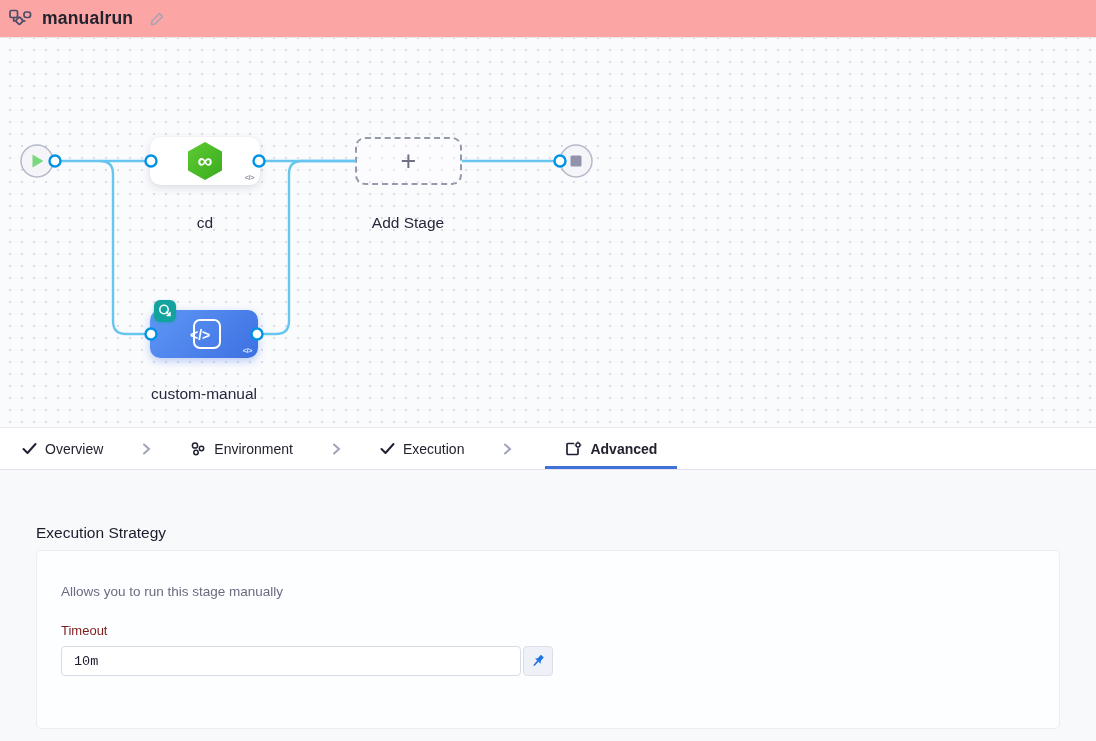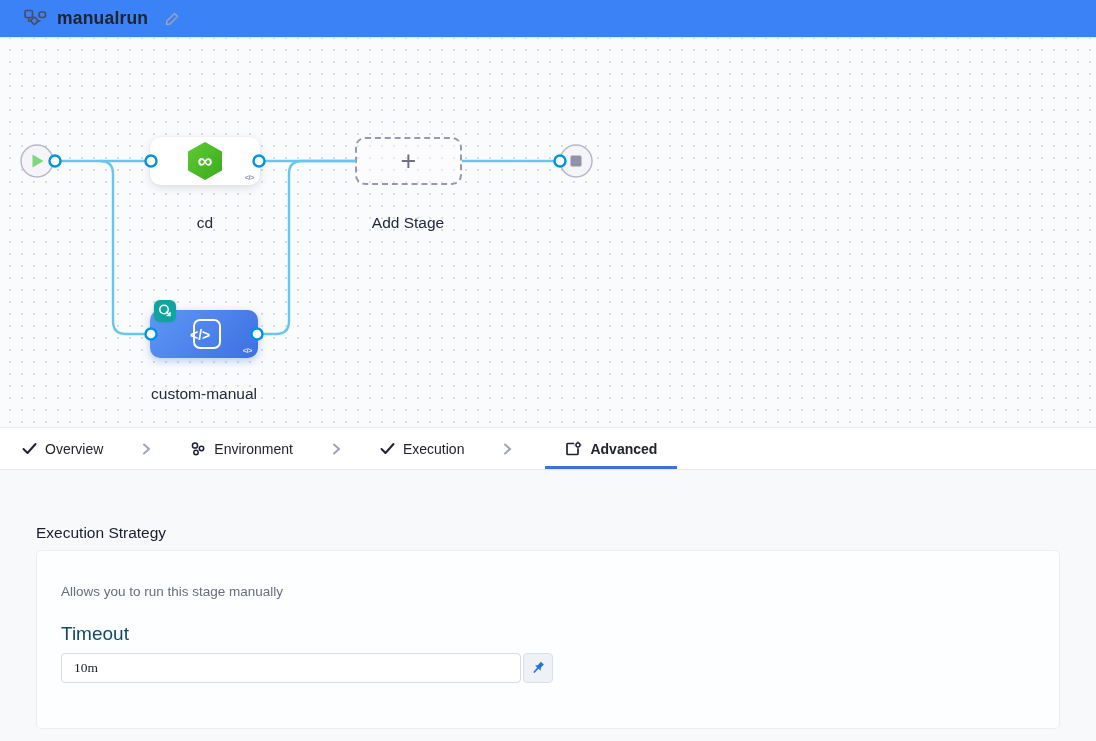--- a/index.html
+++ b/index.html
@@ -1,21 +1,21 @@
 <!DOCTYPE html>
 <html><head>
 <meta charset="utf-8">
 <style>
   * { margin:0; padding:0; box-sizing:border-box; }
   html,body { width:1096px; height:741px; overflow:hidden; background:#fff;
     font-family:"Liberation Sans", sans-serif; }
 
   
-  .header { height:38px; background:#3b82f6; border-bottom:1px solid #e6e7ec;
-    display:flex; align-items:center; padding-left:23px; }
+  .header { height:38px; background:#fca5a5; border-bottom:1px solid #e6e7ec;
+    display:flex; align-items:center; padding-left:8px; }
   .header .pipe-icon { width:24px; height:22px; margin-right:10px; }
   .header .title { font-size:17.5px; font-weight:bold; color:#22232e; letter-spacing:.2px; }
   .header .edit-icon { margin-left:16px; width:16px; height:16px; cursor:pointer; }
 
   
   .canvas { position:relative; height:390px; background-color:#fafbfd;
     background-image:radial-gradient(circle, #d9dbe5 1px, transparent 1.3px);
     background-size:12px 12px; background-position:4px 6px; overflow:hidden;
     border-bottom:1px solid #e8eaef; }
   .edges { position:absolute; inset:0; z-index:3; pointer-events:none; }
@@ -61,25 +61,25 @@
   .toggle-row { display:flex; align-items:center; }
   .toggle { width:26px; height:15px; border-radius:8px; background:#3c79e6;
     position:relative; cursor:pointer; flex:0 0 auto; }
   .toggle .knob { position:absolute; right:2px; top:2px; width:11px; height:11px;
     border-radius:50%; background:#fff; }
   .toggle-label { margin-left:10px; font-size:14px; font-weight:bold; color:#1d1e32; }
   .info-icon { margin-left:7px; width:13px; height:13px; border:1.2px solid #1f72d8;
     border-radius:50%; color:#1f72d8; font-size:8.5px; font-weight:bold;
     display:flex; align-items:center; justify-content:center; cursor:pointer; }
   .toggle-desc { margin-top:6px; font-size:13.5px; color:#696c80; }
-  .field-label { margin-top:24px; font-size:19px; color:#0c4a6e; }
+  .field-label { margin-top:24px; font-size:13px; color:#7f1d1d; }
   .input-group { margin-top:8px; display:flex; align-items:stretch; width:492px; height:30px; }
   .text-input { flex:1; border:1px solid #d9dbe4; border-radius:4px; background:#fff;
     padding:0 12px; font-size:13.5px; color:#1d1e32;
-    font-family:Liberation Serif, serif; outline:none; }
+    font-family:Liberation Mono, monospace; outline:none; }
   .pin-btn { margin-left:2px; width:30px; border:1px solid #dcdfe8; border-radius:4px;
     background:#eef1f7; display:flex; align-items:center; justify-content:center;
     cursor:pointer; }
 </style>
 </head>
 <body>
 
 <div class="header">
   <svg class="pipe-icon" viewBox="0 0 24 22">
     <g fill="none" stroke="#4a4d68" stroke-width="1.7">

